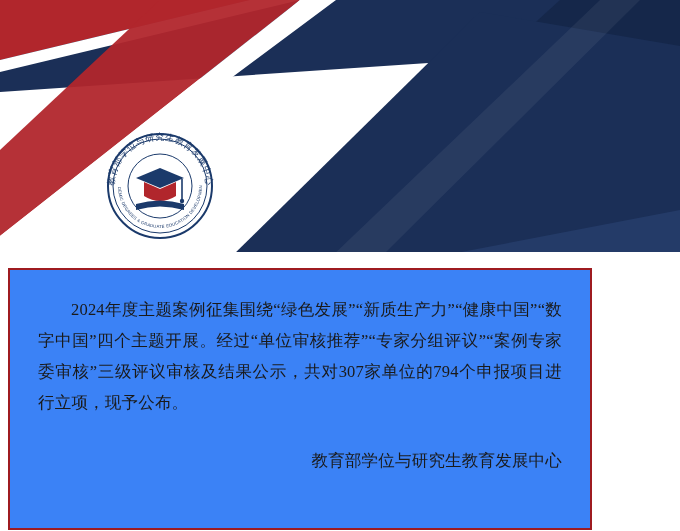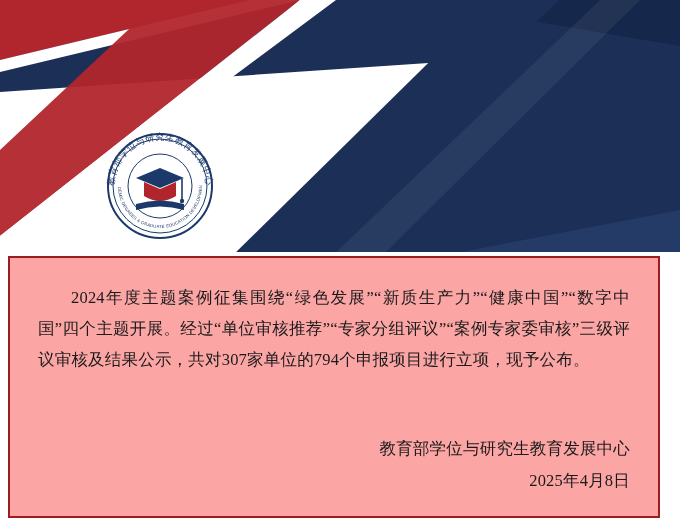--- a/index.html
+++ b/index.html
@@ -41,25 +41,25 @@
     left: 92px;
     top: 118px;
     width: 136px;
     height: 136px;
   }
 
   
   .doc-box {
     position: absolute;
     left: 8px;
-    top: 256px;
-    width: 652px;
+    top: 268px;
+    width: 584px;
     height: 262px;
     border: 2px solid #9e1b20;
-    background: #fca5a5;
+    background: #3b82f6;
     box-sizing: border-box;
   }
   .doc-inner {
     position: absolute;
     left: 0;
     top: 0;
     right: 0;
     bottom: 0;
     padding: 24px 28px 18px 28px;
     box-sizing: border-box;
@@ -157,16 +157,15 @@
         <textPath href="#ringBot" startOffset="50%" text-anchor="middle">CHINA ACADEMIC DEGREES &amp; GRADUATE EDUCATION DEVELOPMENT CENTER</textPath>
       </text>
     </svg>
   </div>
 
   <div class="doc-box">
     <div class="doc-inner">
       <p class="doc-paragraph">2024年度主题案例征集围绕“绿色发展”“新质生产力”“健康中国”“数字中国”四个主题开展。经过“单位审核推荐”“专家分组评议”“案例专家委审核”三级评议审核及结果公示，共对307家单位的794个申报项目进行立项，现予公布。</p>
     </div>
     <div class="signature">教育部学位与研究生教育发展中心</div>
-    <div class="doc-date">2025年4月8日</div>
   </div>
 
 </div>
 
 </body></html>

